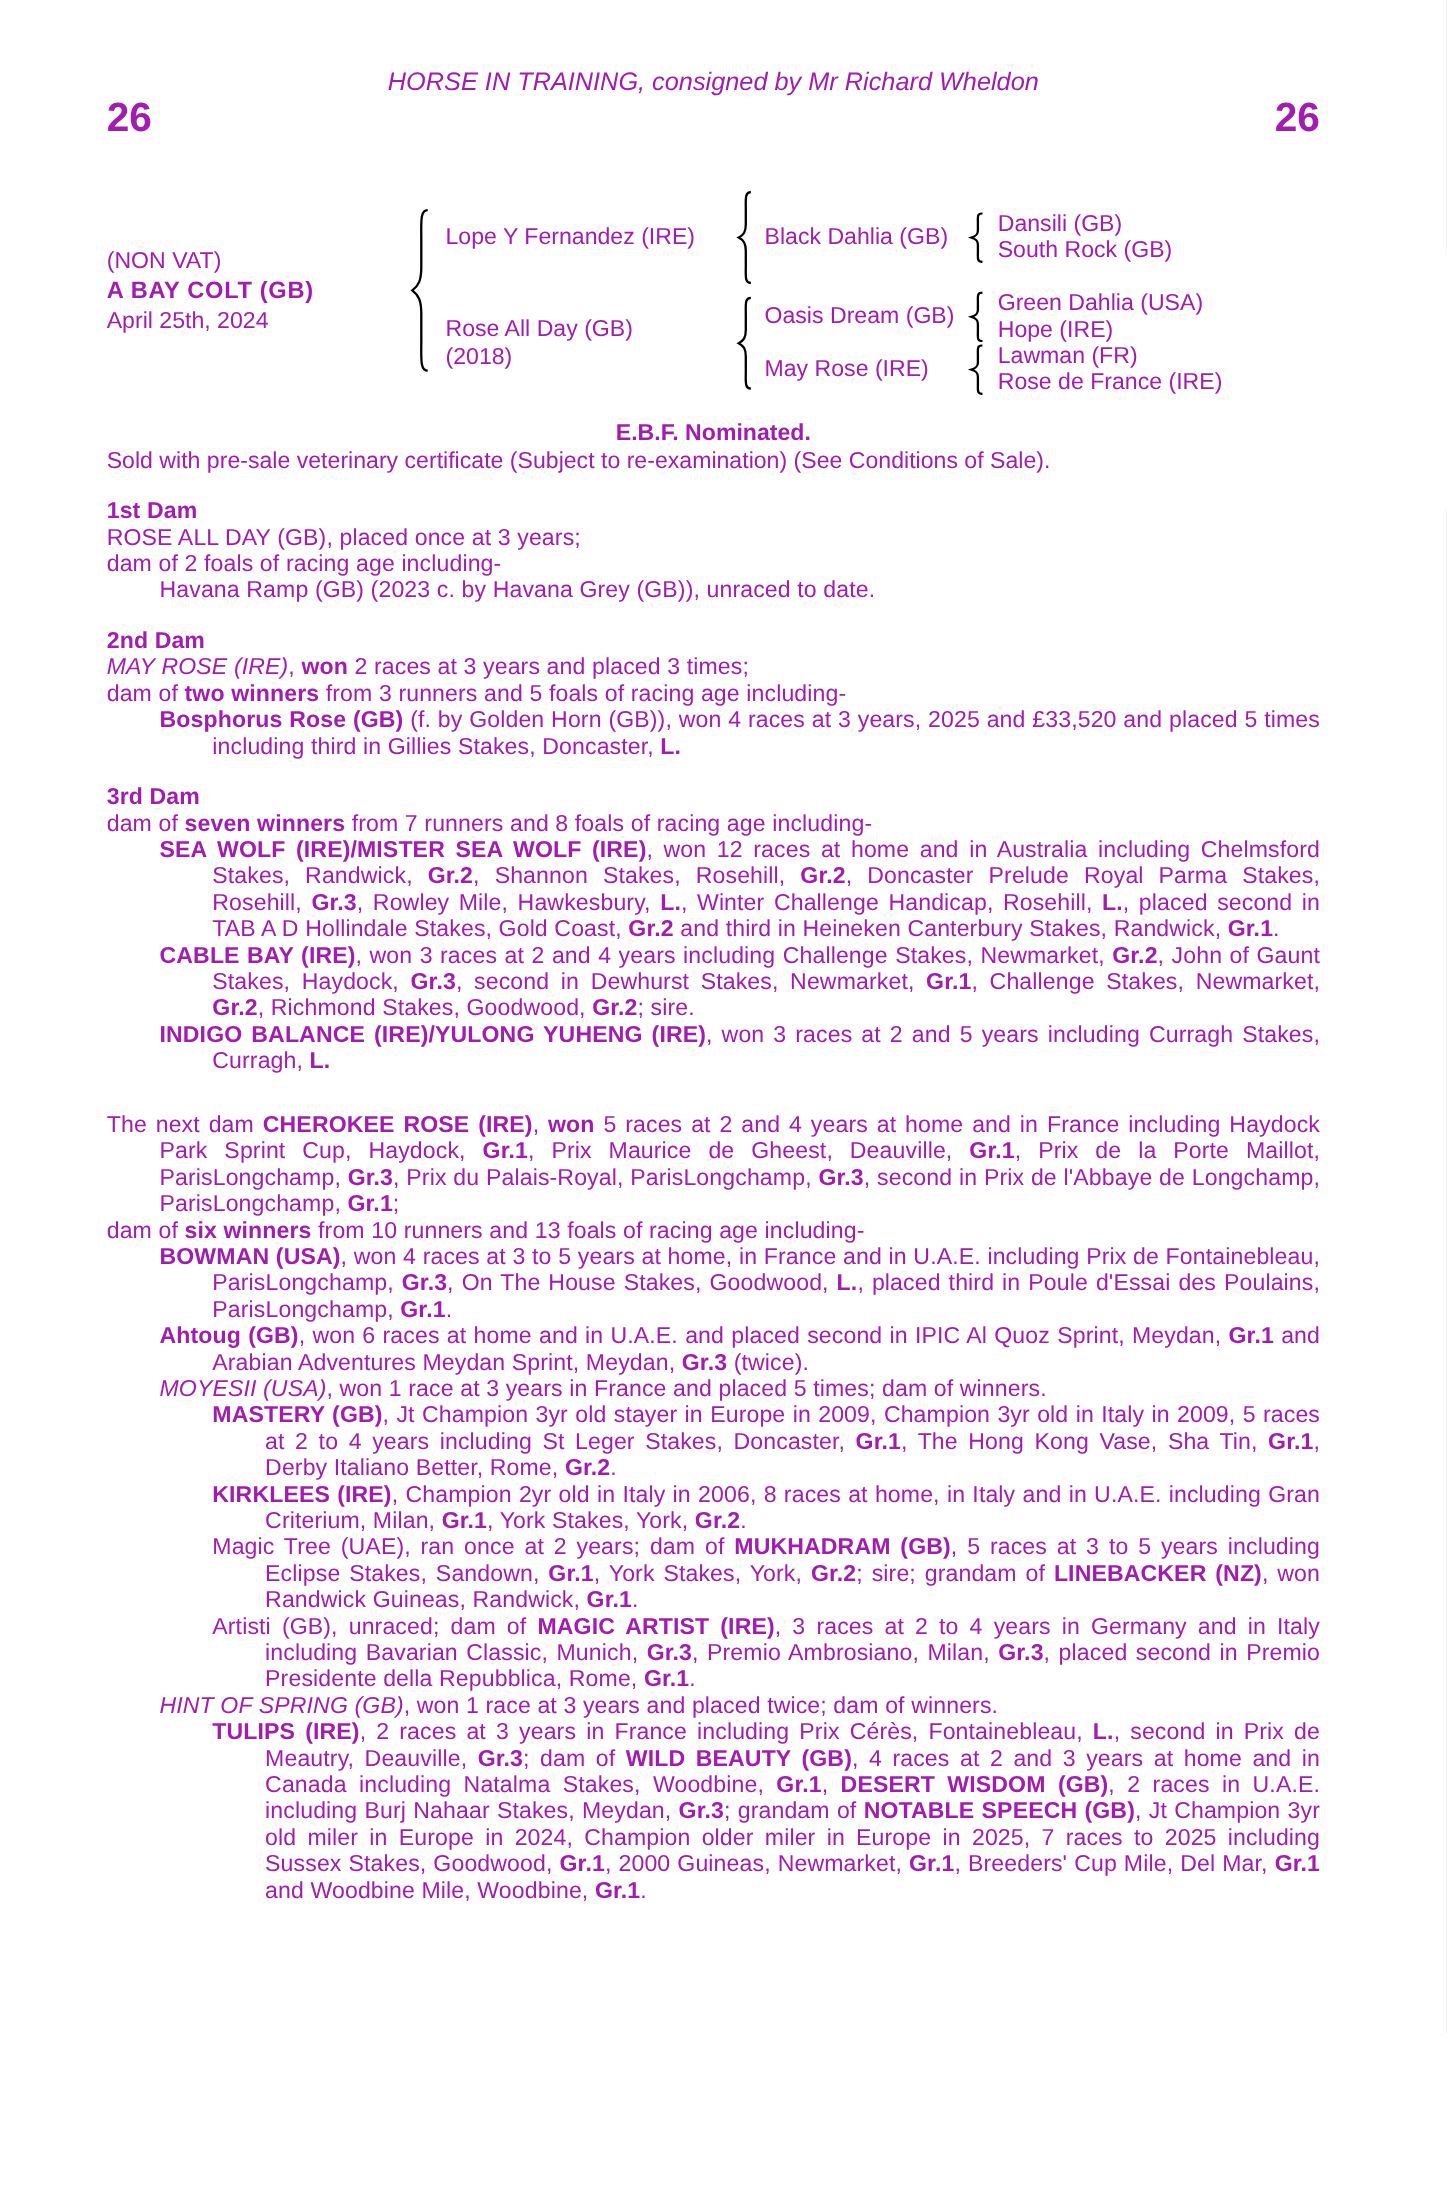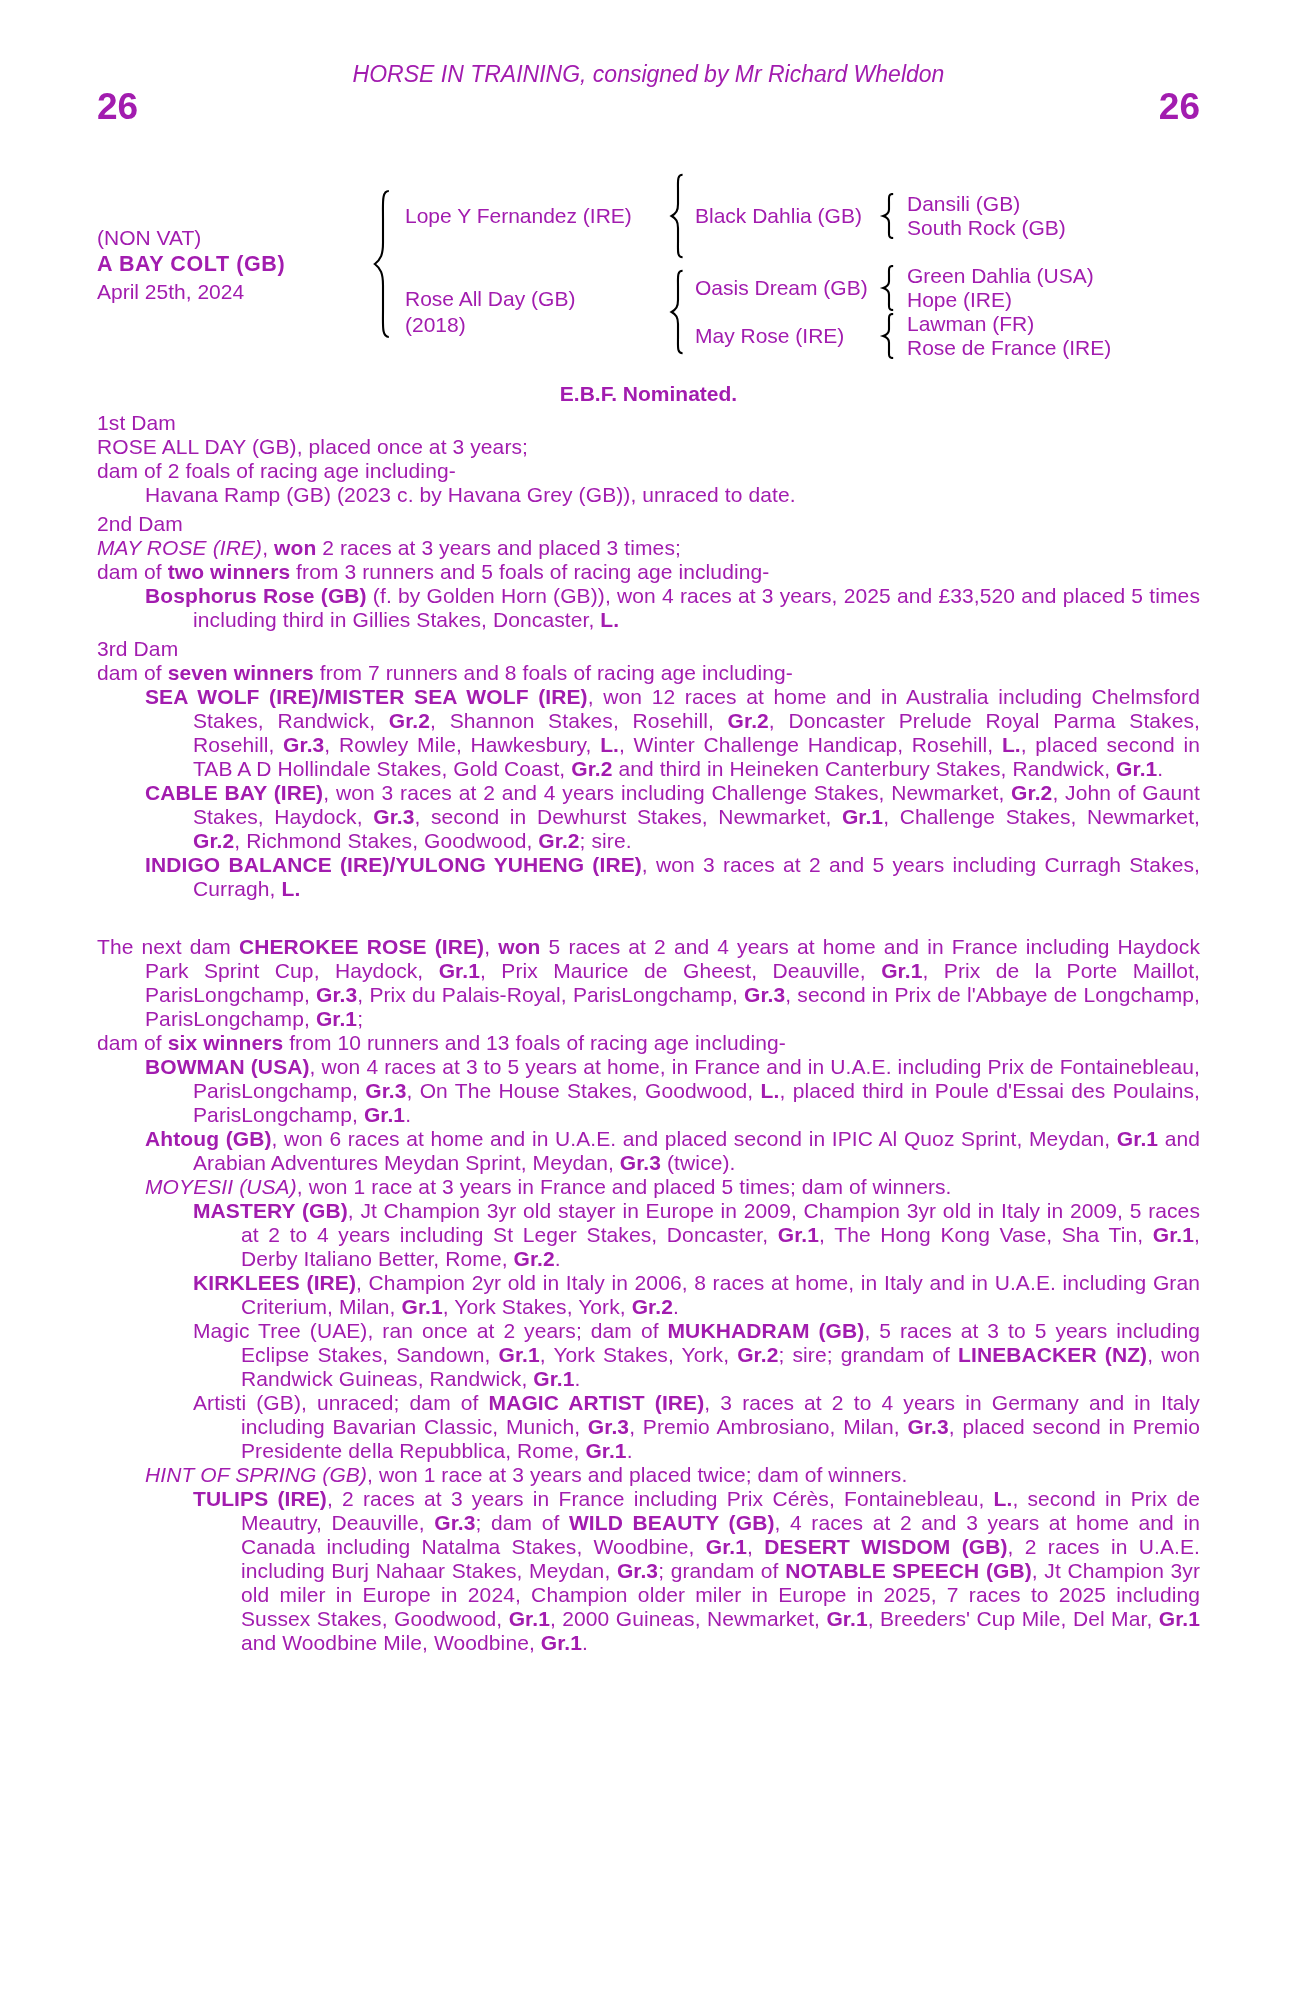--- a/index.html
+++ b/index.html
@@ -24,21 +24,21 @@
   .gen2-name { width:262px; line-height:26px; }
   .gen3-col { flex:1 1 auto; height:100%; display:flex; flex-direction:column; margin-left:6px; }
   .gen3-cell { flex:1 1 50%; display:flex; align-items:center; }
   .gen3-name { width:184px; line-height:24px; }
   .gen4-col { margin-left:8px; display:flex; flex-direction:column; justify-content:center; }
   .gen4-name { line-height:24px; white-space:nowrap; }
   
   .notice-ebf { text-align:center; font-weight:700; font-size:21px; line-height:24px; margin-top:22px; }
   .notice-vet { font-size:21px; line-height:24px; margin-top:1px; }
   #catalogue-blocks { font-size:21px; line-height:24px; letter-spacing:0.1px; }
-  .heading { font-weight:400; margin-top:5px; }
+  .heading { font-weight:700; margin-top:22px; }
   .para { text-align:justify; }
   .para.indent0 { padding-left:48px;  text-indent:-48px; }
   .para.indent1 { padding-left:96px;  text-indent:-48px; }
   .para.indent2 { padding-left:144px; text-indent:-48px; }
   .para.spaced { margin-top:34px; }
   .b { font-weight:700; }
   .i { font-style:italic; }
 </style>
 </head>
 <body>
@@ -114,20 +114,21 @@
               <div class="gen4-name">Rose de France (IRE)</div>
             </div>
           </div>
         </div>
       </div>
 
     </div>
   </div>
 
   <div class="notice-ebf">E.B.F. Nominated.</div>
+  <div class="notice-vet">Sold with pre-sale veterinary certificate (Subject to re-examination) (See Conditions of Sale).</div>
 
   <div id="catalogue-blocks">
       <div class="heading">1st Dam</div>
       <div class="para indent0">ROSE ALL DAY (GB), placed once at 3 years;</div>
       <div class="para indent0">dam of 2 foals of racing age including-</div>
       <div class="para indent1">Havana Ramp (GB) (2023 c. by Havana Grey (GB)), unraced to date.</div>
       <div class="heading">2nd Dam</div>
       <div class="para indent0"><span class="i">MAY ROSE (IRE)</span>, <span class="b">won</span> 2 races at 3 years and placed 3 times;</div>
       <div class="para indent0">dam of <span class="b">two winners</span> from 3 runners and 5 foals of racing age including-</div>
       <div class="para indent1"><span class="b">Bosphorus Rose (GB)</span> (f. by Golden Horn (GB)), won 4 races at 3 years, 2025 and £33,520 and placed 5 times including third in Gillies Stakes, Doncaster, <span class="b">L.</span></div>

